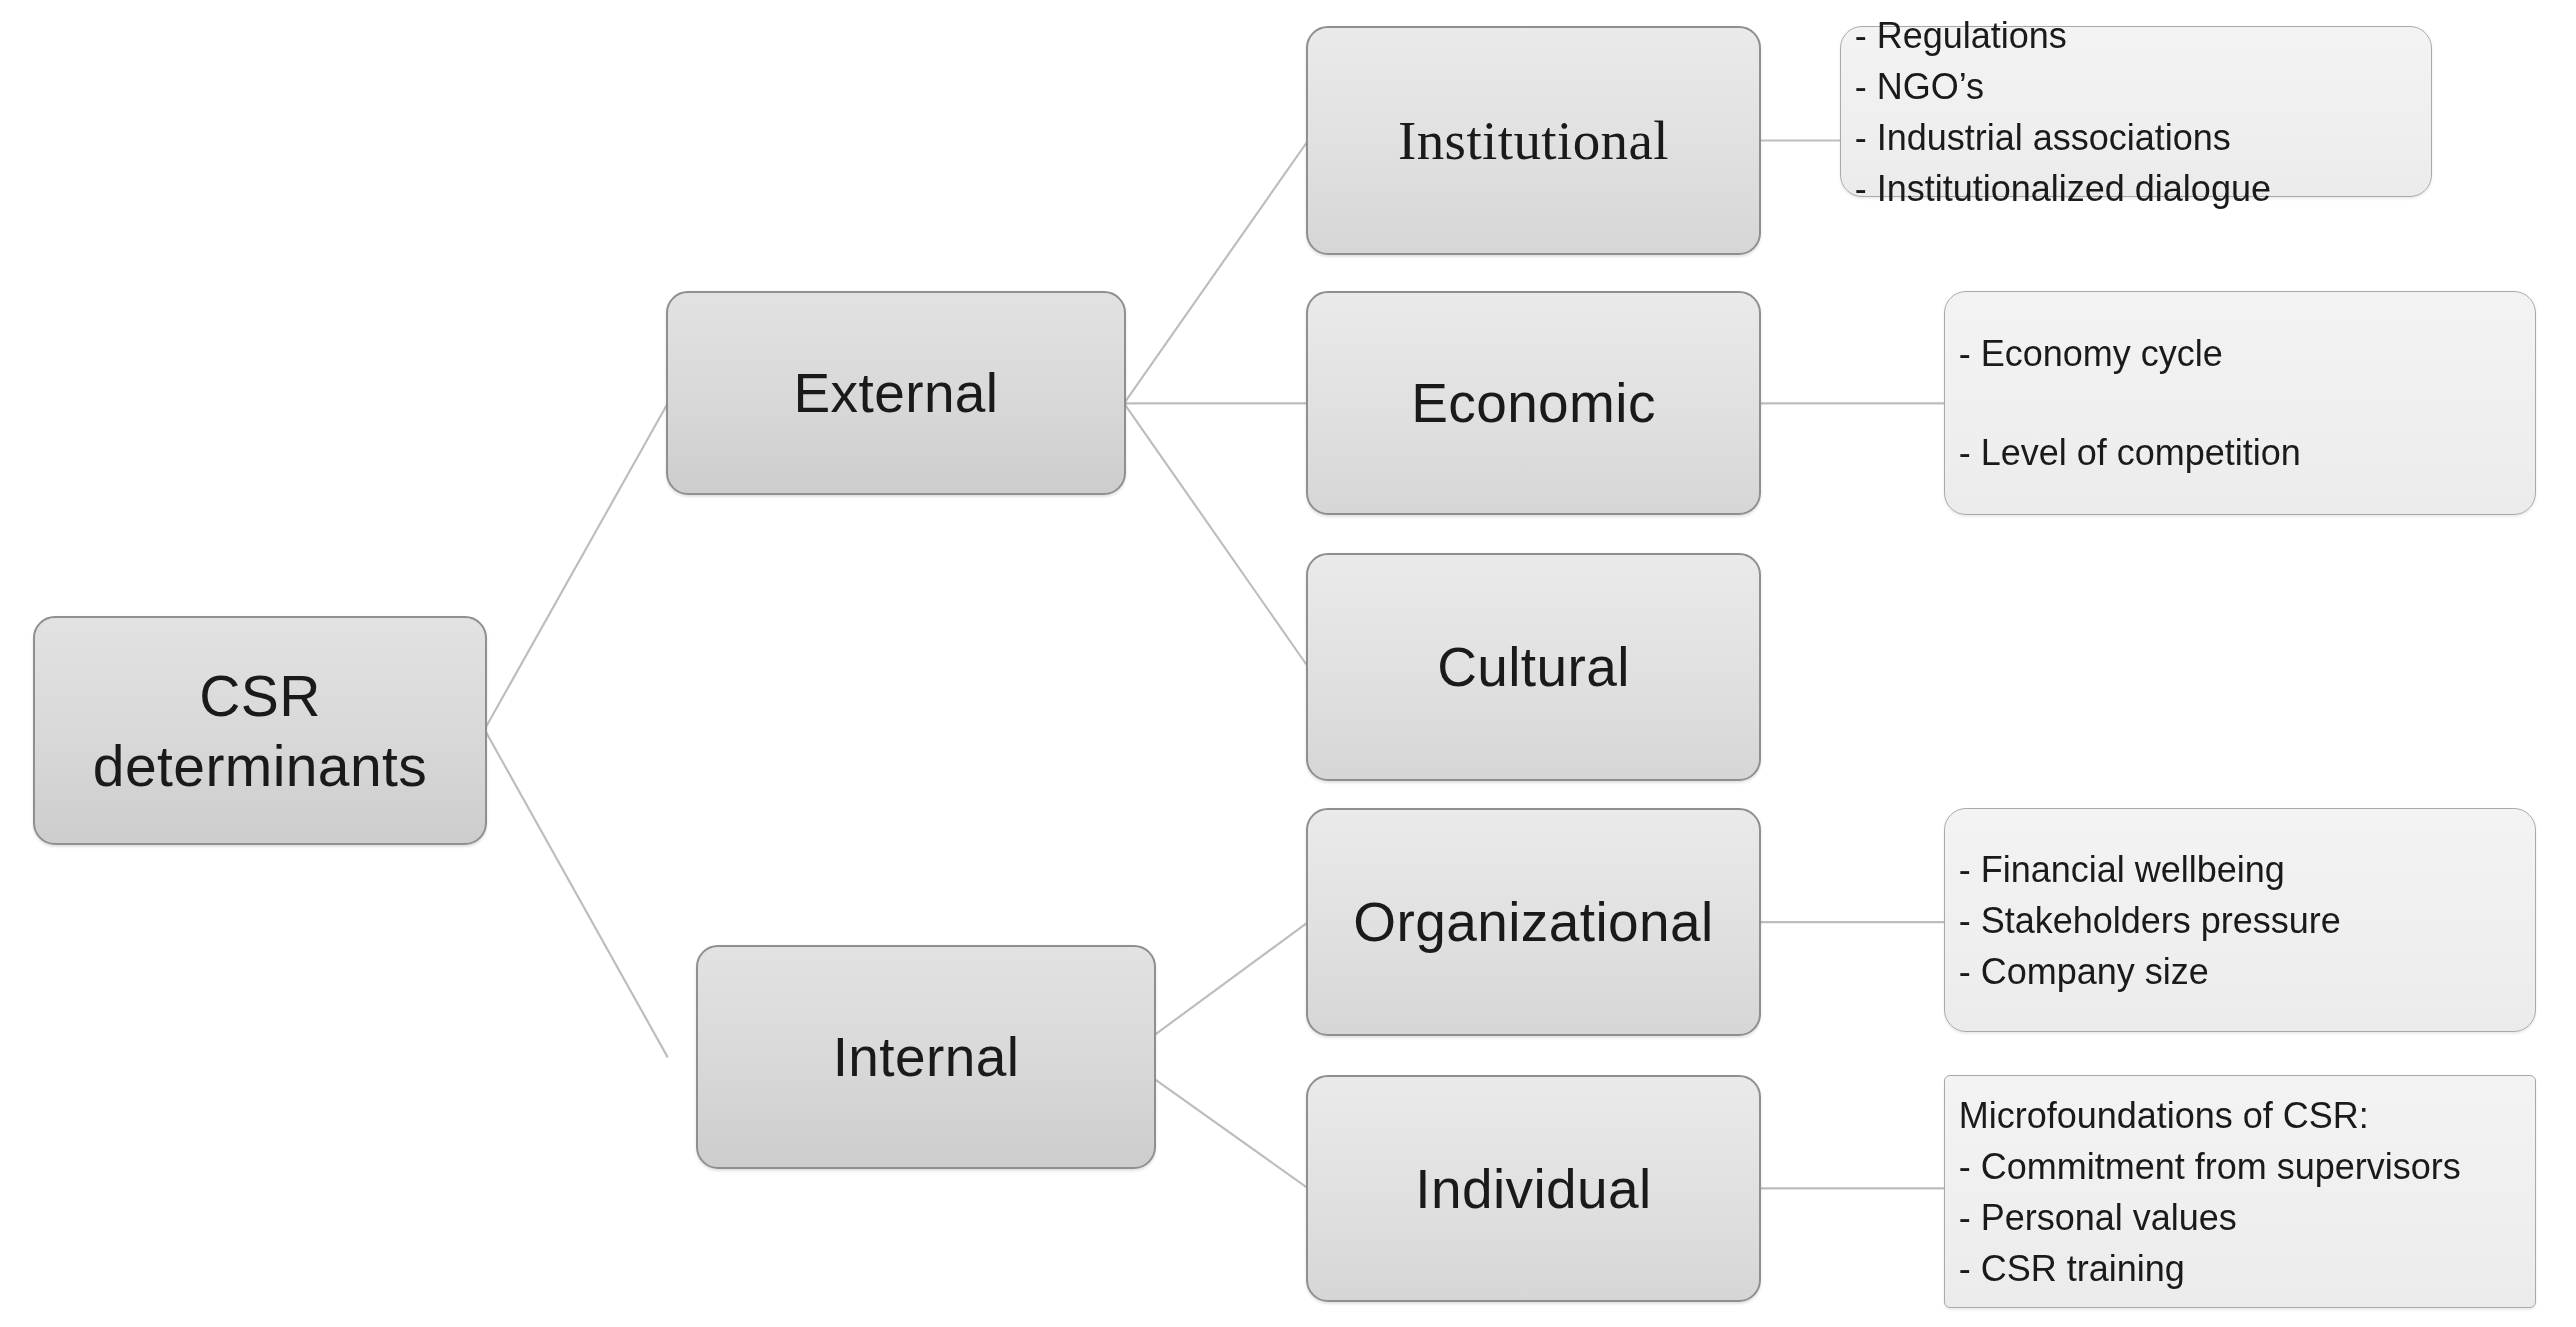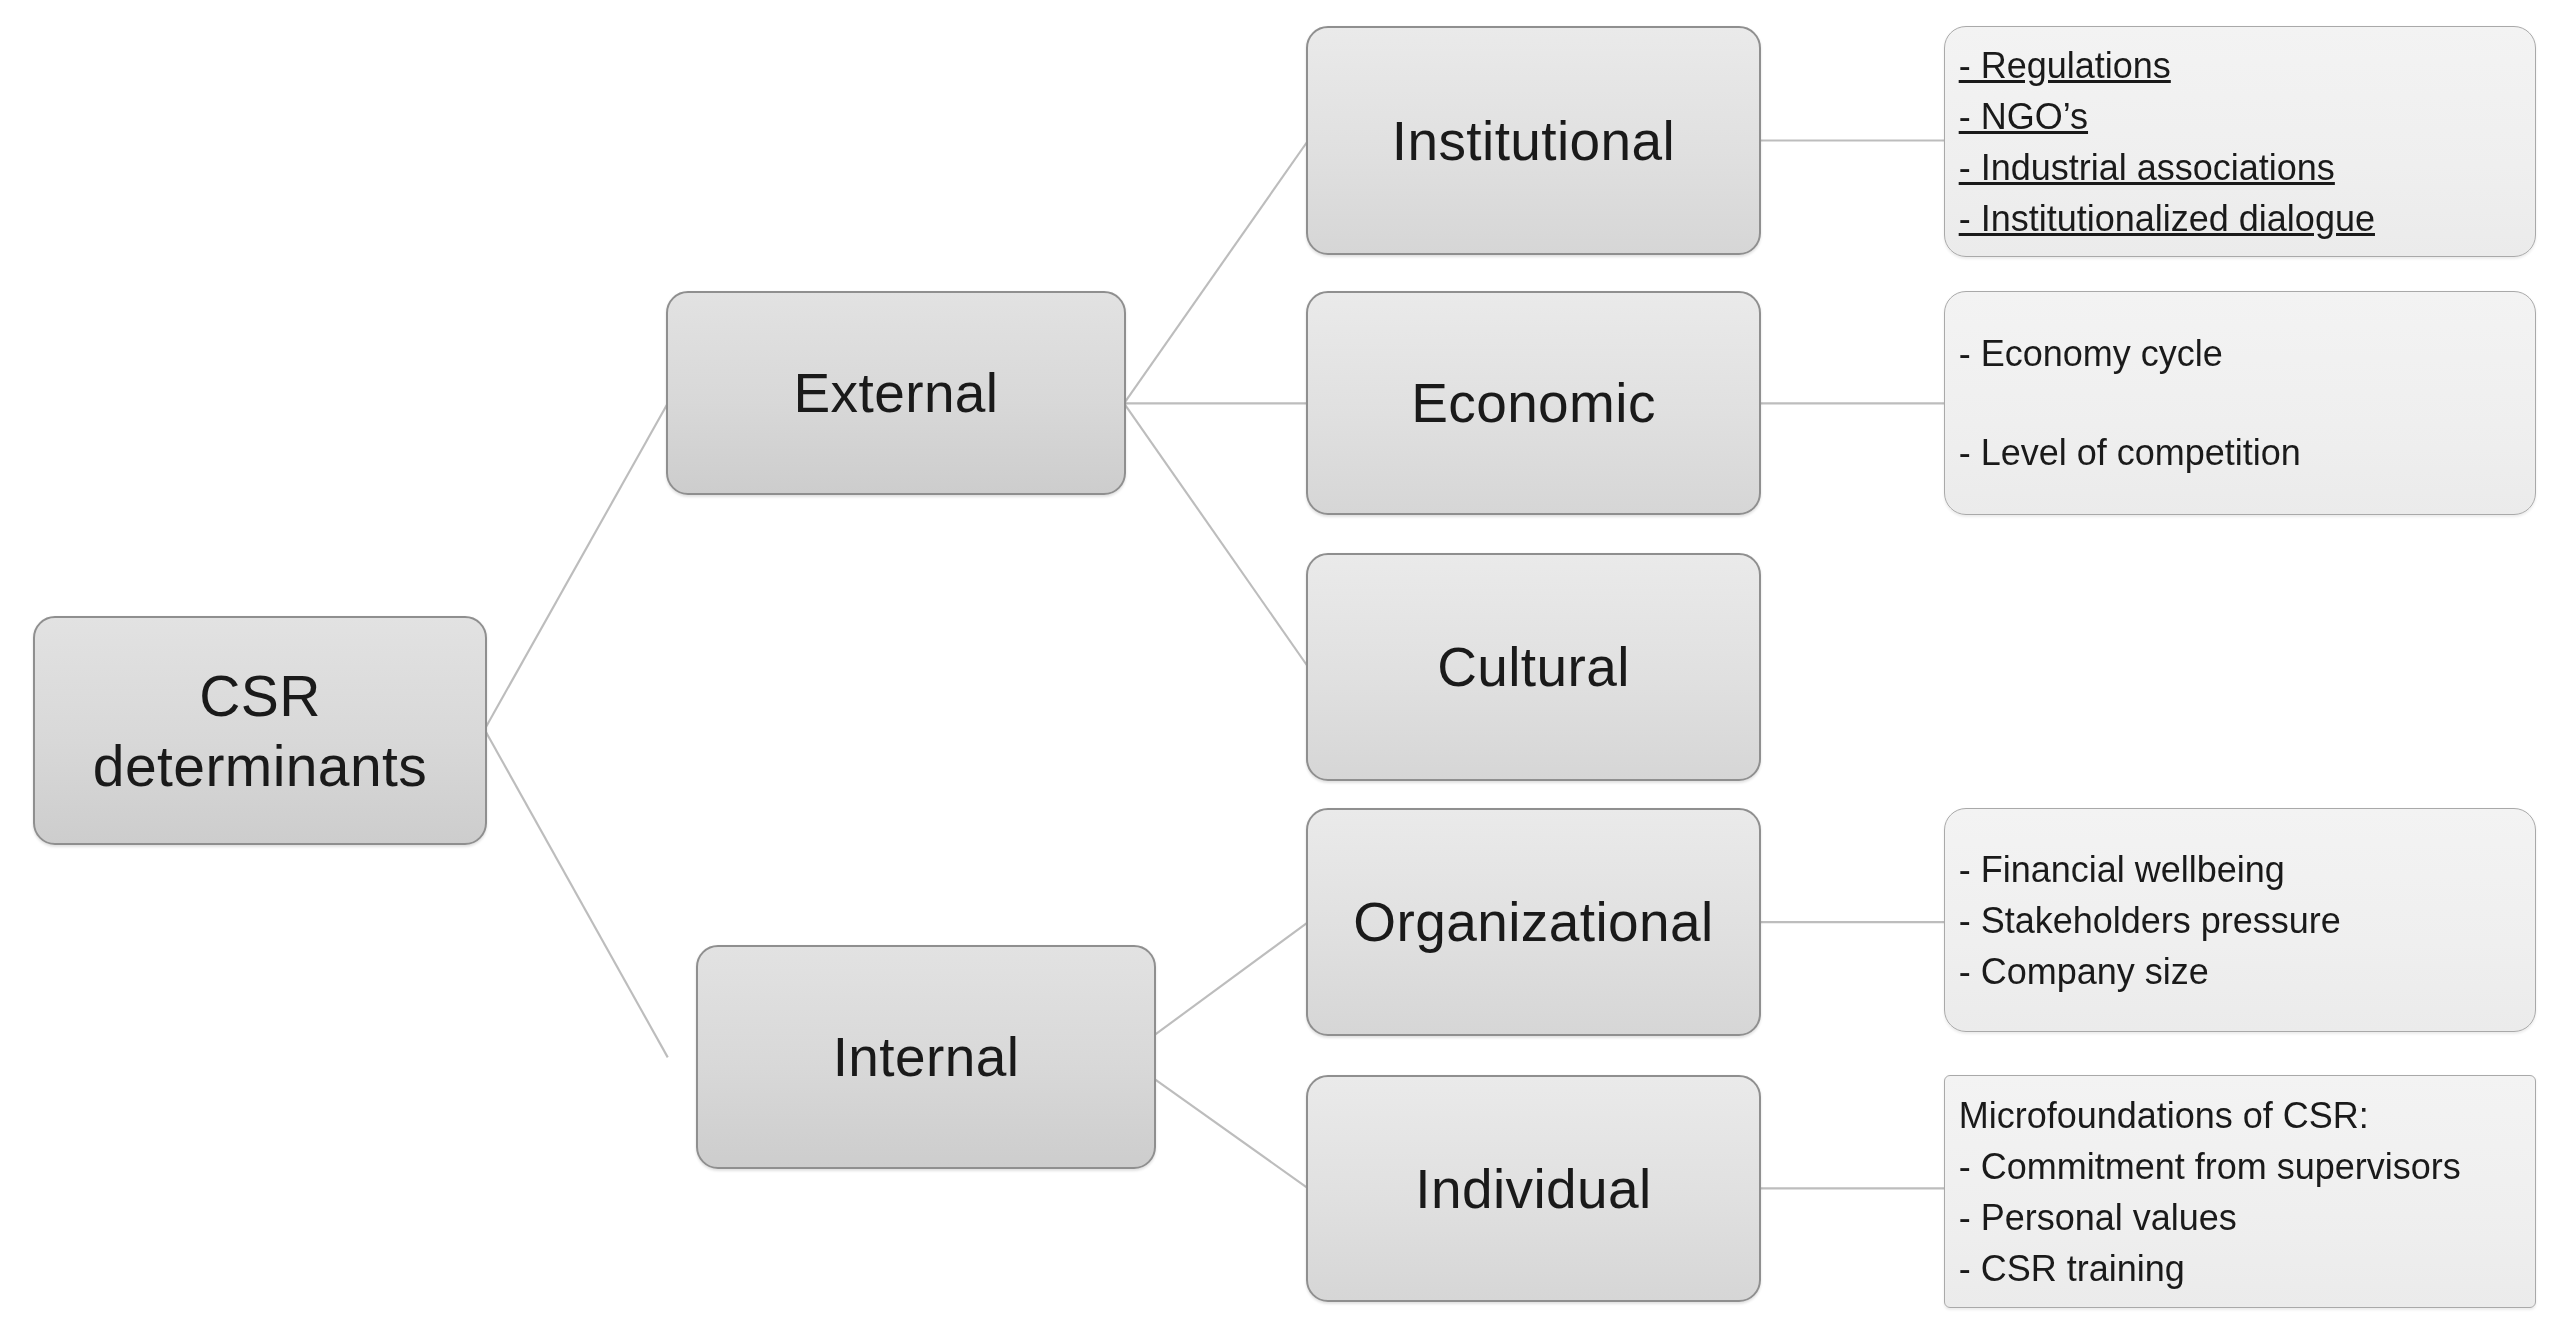--- a/index.html
+++ b/index.html
@@ -84,41 +84,41 @@
   </div>
 
   <div class="node node--dark" style="left:666px; top:291px; width:460px; height:204px;">
     <span class="label">External</span>
   </div>
 
   <div class="node node--dark" style="left:696px; top:945px; width:460px; height:224px;">
     <span class="label">Internal</span>
   </div>
 
-  <div class="node" style="left:1306px; top:26px; width:455px; height:229px;">
+  <div class="node" style="left:1306px; top:26px; width:455px; height:229px;font-family:Liberation Serif, serif;">
     <span class="label">Institutional</span>
   </div>
 
   <div class="node" style="left:1306px; top:291px; width:455px; height:224px;">
     <span class="label">Economic</span>
   </div>
 
   <div class="node" style="left:1306px; top:553px; width:455px; height:228px;">
     <span class="label">Cultural</span>
   </div>
 
   <div class="node" style="left:1306px; top:808px; width:455px; height:228px;">
     <span class="label">Organizational</span>
   </div>
 
   <div class="node" style="left:1306px; top:1075px; width:455px; height:227px;">
     <span class="label">Individual</span>
   </div>
 
-  <div class="detailbox" style="left:1944px; top:26px; width:592px; height:231px;text-decoration:underline;">
+  <div class="detailbox" style="left:1840px; top:26px; width:592px; height:171px;">
     <div class="dline">- Regulations</div>
     <div class="dline">- NGO’s</div>
     <div class="dline">- Industrial associations</div>
     <div class="dline">- Institutionalized dialogue</div>
   </div>
 
   <div class="detailbox" style="left:1944px; top:291px; width:592px; height:224px;gap:48px;">
     <div class="dline">- Economy cycle</div>
     <div class="dline">- Level of competition</div>
   </div>

